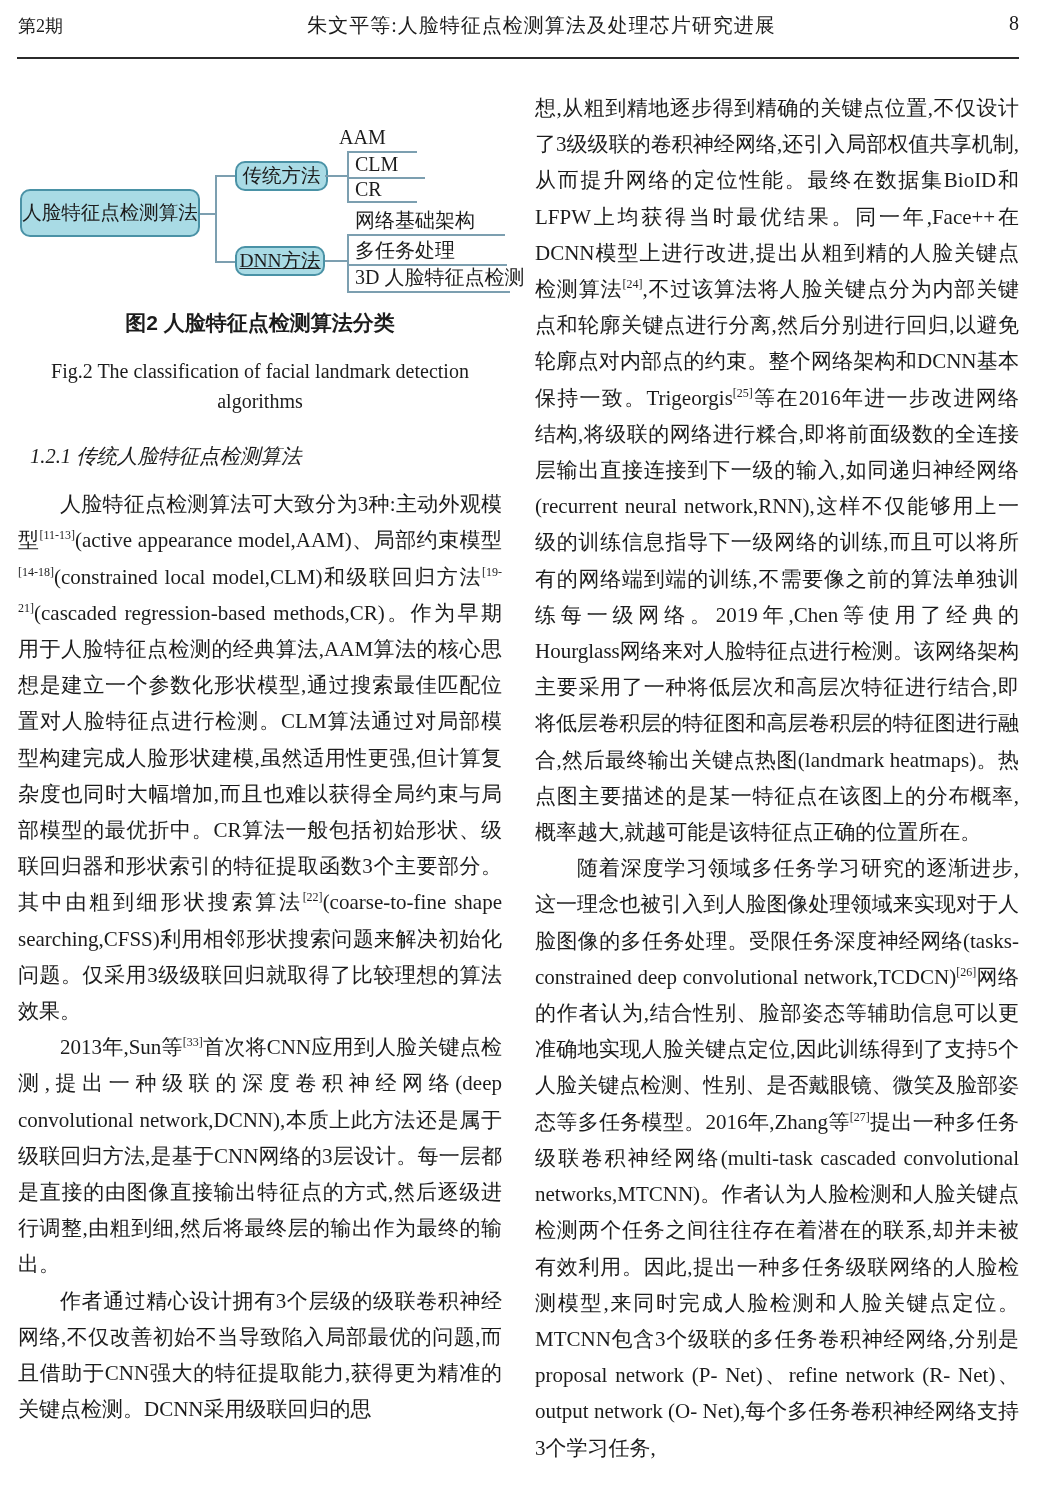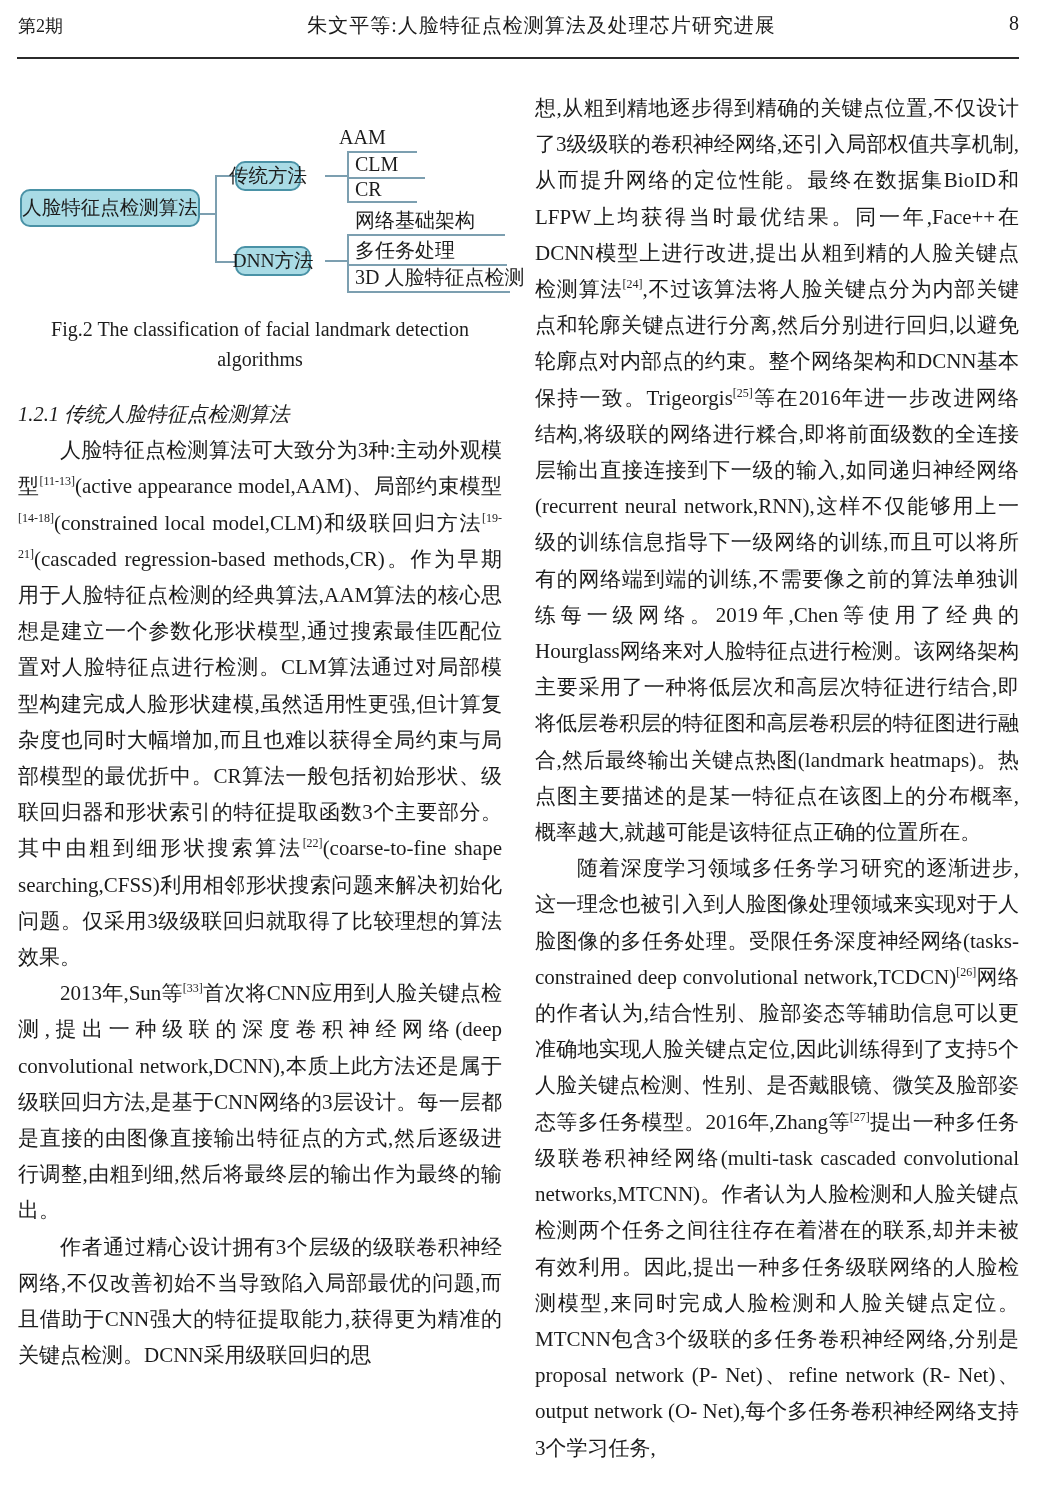--- a/index.html
+++ b/index.html
@@ -15,21 +15,21 @@
   .hdr-rule{position:absolute;left:17px;top:57px;width:1002px;height:2px;background:#2b2b2b;}
   
   .col{position:absolute;top:90px;width:484px;font-size:21px;line-height:36.2px;
        text-align:justify;text-align-last:left;}
   .col-left{left:18px;}
   .col-right{left:535px;}
   p{margin:0;}
   .indent{text-indent:2em;}
   sup{font-size:12px;line-height:0;}
   
-  .sec-head{font-style:italic;font-weight:normal;font-size:20.5px;line-height:36.2px;margin:0;text-align:left;}
+  .sec-head{font-style:italic;font-weight:normal;font-size:20.5px;line-height:36.2px;margin:12px;text-align:left;}
   
   .figure-wrap{position:relative;width:492px;height:172px;margin:34px 0 0 0;}
   .node{position:absolute;background:#a9dbe5;border:2px solid #4a92a6;border-radius:10px;
         display:flex;align-items:center;justify-content:center;font-size:19.5px;box-sizing:border-box;
         white-space:nowrap;}
   .ln{position:absolute;background:#7c9fb0;}
   .leaf{position:absolute;font-size:20px;white-space:nowrap;line-height:24px;}
   .cap-zh{text-align:center;text-align-last:center;font-family:"Liberation Sans","DejaVu Sans",sans-serif;
           font-weight:bold;font-size:21px;line-height:30px;margin-top:12px;}
   .cap-en{text-align:center;text-align-last:center;font-size:20px;line-height:30px;margin-top:18px;}
@@ -43,48 +43,49 @@
   <div class="hdr-title">朱文平等:人脸特征点检测算法及处理芯片研究进展</div>
   <div class="hdr-page">8</div>
   <div class="hdr-rule"></div>
 </div>
 
 <div class="col col-left">
 
 
   <div class="figure-wrap">
 
-    <div class="node" style="left:2px;top:65px;width:180px;height:38px;">人脸特征点检测算法</div>
+    <div class="node" style="left:2px;top:65px;width:180px;height:48px;">人脸特征点检测算法</div>
 
     <div class="ln" style="left:182px;top:89px;width:16px;height:2px;"></div>
     <div class="ln" style="left:197px;top:51px;width:2px;height:88px;"></div>
     <div class="ln" style="left:197px;top:51px;width:20px;height:2px;"></div>
     <div class="ln" style="left:197px;top:137px;width:20px;height:2px;"></div>
 
-    <div class="node" style="left:217px;top:37px;width:66px;height:30px;">传统方法</div>
+    <div class="node" style="left:217px;top:37px;width:93px;height:30px;">传统方法</div>
     <div class="ln" style="left:307px;top:51px;width:24px;height:2px;"></div>
     <div class="ln" style="left:329px;top:27px;width:2px;height:52px;"></div>
     <div class="ln" style="left:329px;top:27px;width:70px;height:2px;"></div>
     <div class="ln" style="left:329px;top:53px;width:78px;height:2px;"></div>
     <div class="ln" style="left:329px;top:77px;width:70px;height:2px;"></div>
     <div class="leaf" style="left:321px;top:1px;">AAM</div>
     <div class="leaf" style="left:337px;top:28px;">CLM</div>
     <div class="leaf" style="left:337px;top:53px;">CR</div>
 
-    <div class="node" style="left:217px;top:122px;width:76px;height:30px;">DNN方法</div>
+    <div class="node" style="left:217px;top:122px;width:90px;height:30px;text-decoration:underline;">DNN方法</div>
     <div class="ln" style="left:307px;top:136px;width:24px;height:2px;"></div>
     <div class="ln" style="left:329px;top:110px;width:2px;height:59px;"></div>
     <div class="ln" style="left:329px;top:110px;width:158px;height:2px;"></div>
     <div class="ln" style="left:329px;top:140px;width:160px;height:2px;"></div>
     <div class="ln" style="left:329px;top:167px;width:163px;height:2px;"></div>
     <div class="leaf" style="left:337px;top:84px;">网络基础架构</div>
     <div class="leaf" style="left:337px;top:114px;">多任务处理</div>
     <div class="leaf" style="left:337px;top:141px;">3D 人脸特征点检测</div>
   </div>
 
+  <div class="cap-zh">图2  人脸特征点检测算法分类</div>
   <div class="cap-en">Fig.2  The classification of facial landmark detection algorithms</div>
 
   <h3 class="sec-head mt-head">1.2.1  传统人脸特征点检测算法</h3>
   <p class="indent">人脸特征点检测算法可大致分为3种:主动外观模型<sup>[11-13]</sup>(active appearance model,AAM)、局部约束模型<sup>[14-18]</sup>(constrained local model,CLM)和级联回归方法<sup>[19-21]</sup>(cascaded regression-based methods,CR)。作为早期用于人脸特征点检测的经典算法,AAM算法的核心思想是建立一个参数化形状模型,通过搜索最佳匹配位置对人脸特征点进行检测。CLM算法通过对局部模型构建完成人脸形状建模,虽然适用性更强,但计算复杂度也同时大幅增加,而且也难以获得全局约束与局部模型的最优折中。CR算法一般包括初始形状、级联回归器和形状索引的特征提取函数3个主要部分。其中由粗到细形状搜索算法<sup>[22]</sup>(coarse-to-fine shape searching,CFSS)利用相邻形状搜索问题来解决初始化问题。仅采用3级级联回归就取得了比较理想的算法效果。</p>
 
   <p class="indent">2013年,Sun等<sup>[33]</sup>首次将CNN应用到人脸关键点检测,提出一种级联的深度卷积神经网络(deep convolutional network,DCNN),本质上此方法还是属于级联回归方法,是基于CNN网络的3层设计。每一层都是直接的由图像直接输出特征点的方式,然后逐级进行调整,由粗到细,然后将最终层的输出作为最终的输出。</p>
   <p class="indent">作者通过精心设计拥有3个层级的级联卷积神经网络,不仅改善初始不当导致陷入局部最优的问题,而且借助于CNN强大的特征提取能力,获得更为精准的关键点检测。DCNN采用级联回归的思</p>
 </div>
 
 <div class="col col-right">

